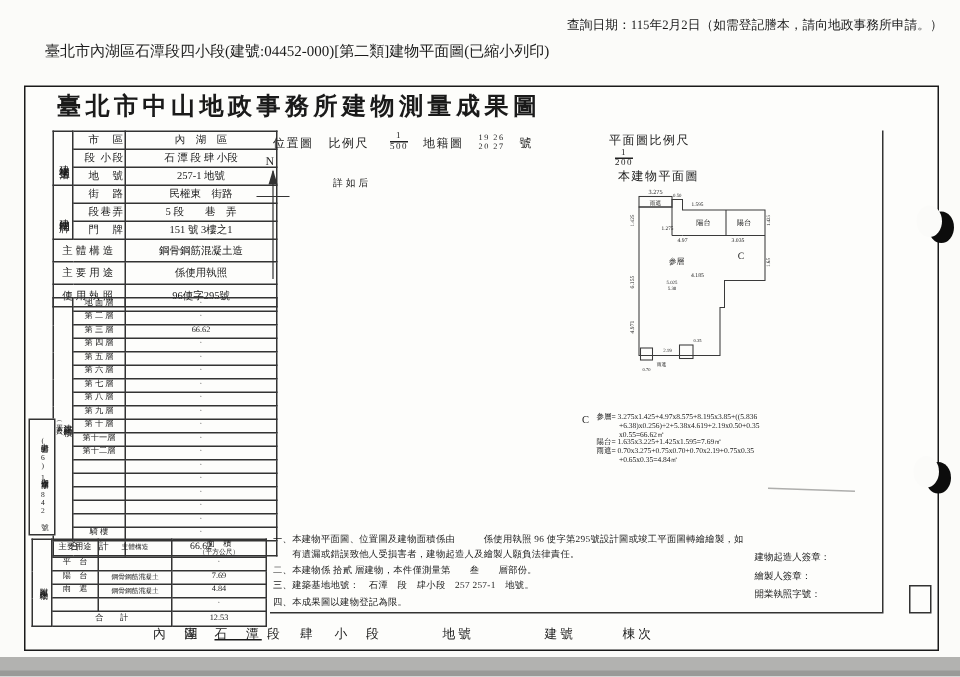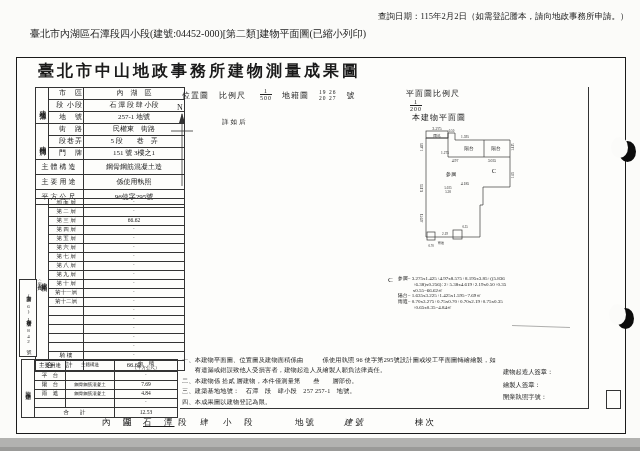--- a/index.html
+++ b/index.html
@@ -60,21 +60,21 @@
   
   .notes{position:absolute;left:182px;top:355px;font-size:6.2px;line-height:10.4px;letter-spacing:0.2px;}
   .signatures{position:absolute;left:503px;top:366px;font-size:6.3px;line-height:12.5px;}
   
   .footer{position:absolute;left:0;top:413px;width:640px;height:20px;font-size:8.5px;}
   .footer span{position:absolute;letter-spacing:2px;}
   .fp0{left:86px;top:4px;margin-left:16px;} .fp1{left:123px;top:4px;} .fp2{left:143px;top:4px;text-decoration:underline;} .fp3{left:178px;top:4px;}
   .fp4{left:200px;top:4px;} .fp5{left:223px;top:4px;} .fp6{left:263px;top:18px;font-size:7.5px;letter-spacing:0;margin-top:24px;}
   .fp7{left:295px;top:4px;}
   .big-no{left:330px;top:-6px;font-size:20px;font-weight:bold;font-style:italic;letter-spacing:1px;font-family:"DejaVu Serif",serif;}
-  .b-label{left:344px;top:4px;font-style:italic;} .blk-label{left:415px;top:4px;}
+  .b-label{left:363px;top:4px;} .blk-label{left:415px;top:4px;}
   
   .crescent{position:absolute;width:17px;height:21px;background:#0c0c0c;border-radius:50%;}
   .crescent::after{content:'';position:absolute;left:-8px;top:-4px;width:17px;height:21px;background:#fbfbf9;border-radius:50%;}
   .c1{left:619px;top:141px;} .c2{left:617px;top:308px;}
   .bottom-band{position:absolute;left:0;bottom:0;width:640px;height:13px;background:#b2b2b0;}
   .bottom-band2{position:absolute;left:0;bottom:0;width:640px;height:4px;background:#9a9a98;}
 </style>
 </head>
 <body>
 
@@ -116,21 +116,21 @@
         </tr>
         <tr>
           <td class="attr-label" colspan="2">主體構造</td>
           <td class="ival attr-val">鋼骨鋼筋混凝土造</td>
         </tr>
         <tr>
           <td class="attr-label" colspan="2">主要用途</td>
           <td class="ival attr-val">係使用執照</td>
         </tr>
         <tr>
-          <td class="attr-label" colspan="2">平方公尺</td>
+          <td class="attr-label" colspan="2">使用執照</td>
           <td class="ival attr-val">96使字295號</td>
         </tr>
       </tbody>
   </table>
 
   <table class="floor-table">
     <tbody id="floor-body">
         <tr>
           <td class="glabel" rowspan="18"><span>建築面積</span><span class="unit-run">（平方公尺）</span></td>
           <td class="flabel">地 面 層</td>

